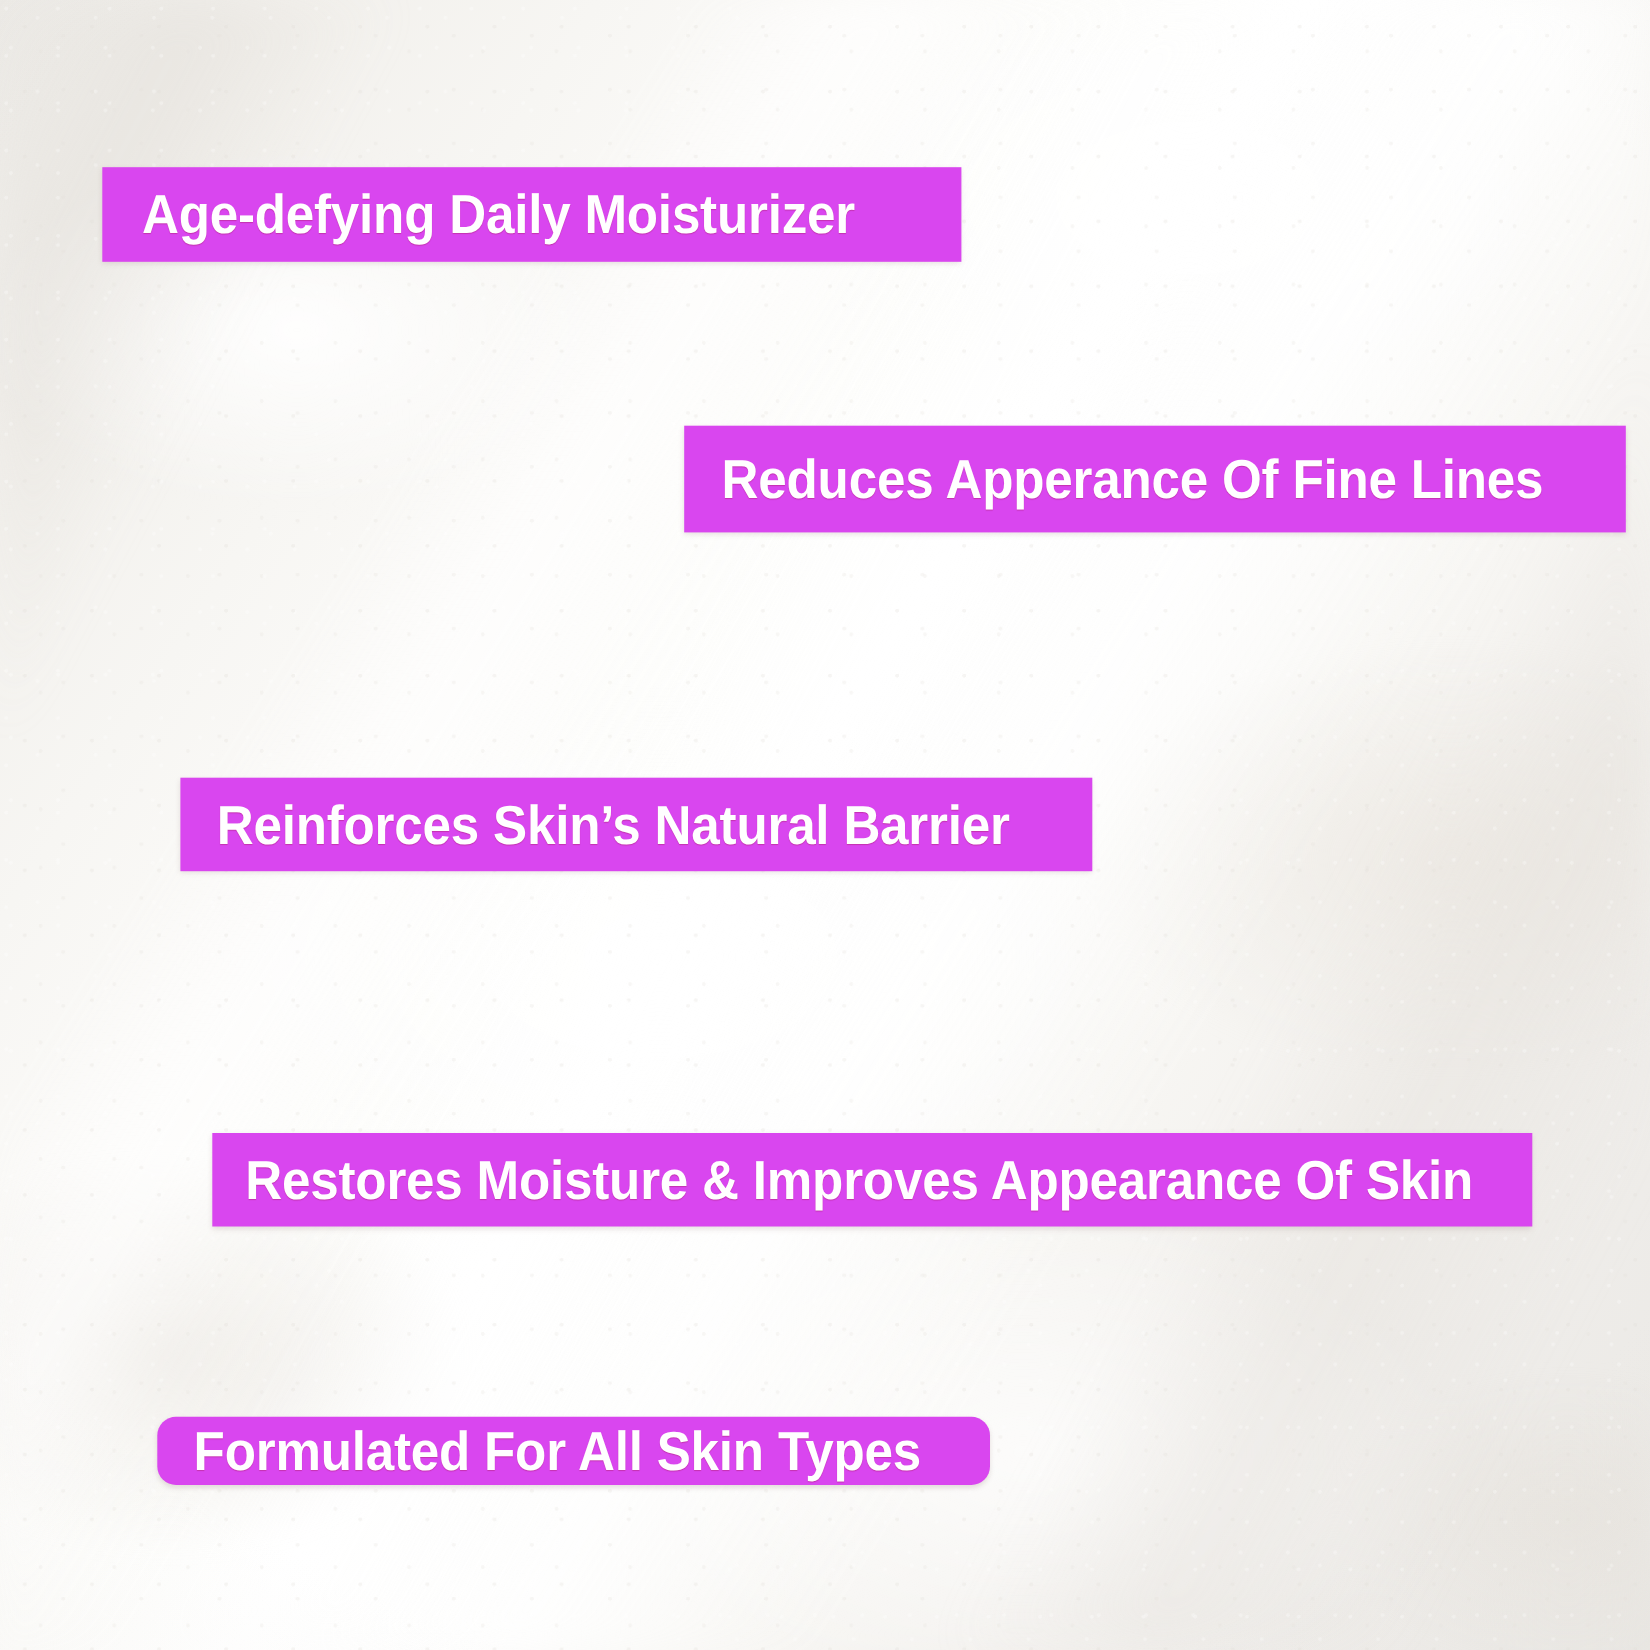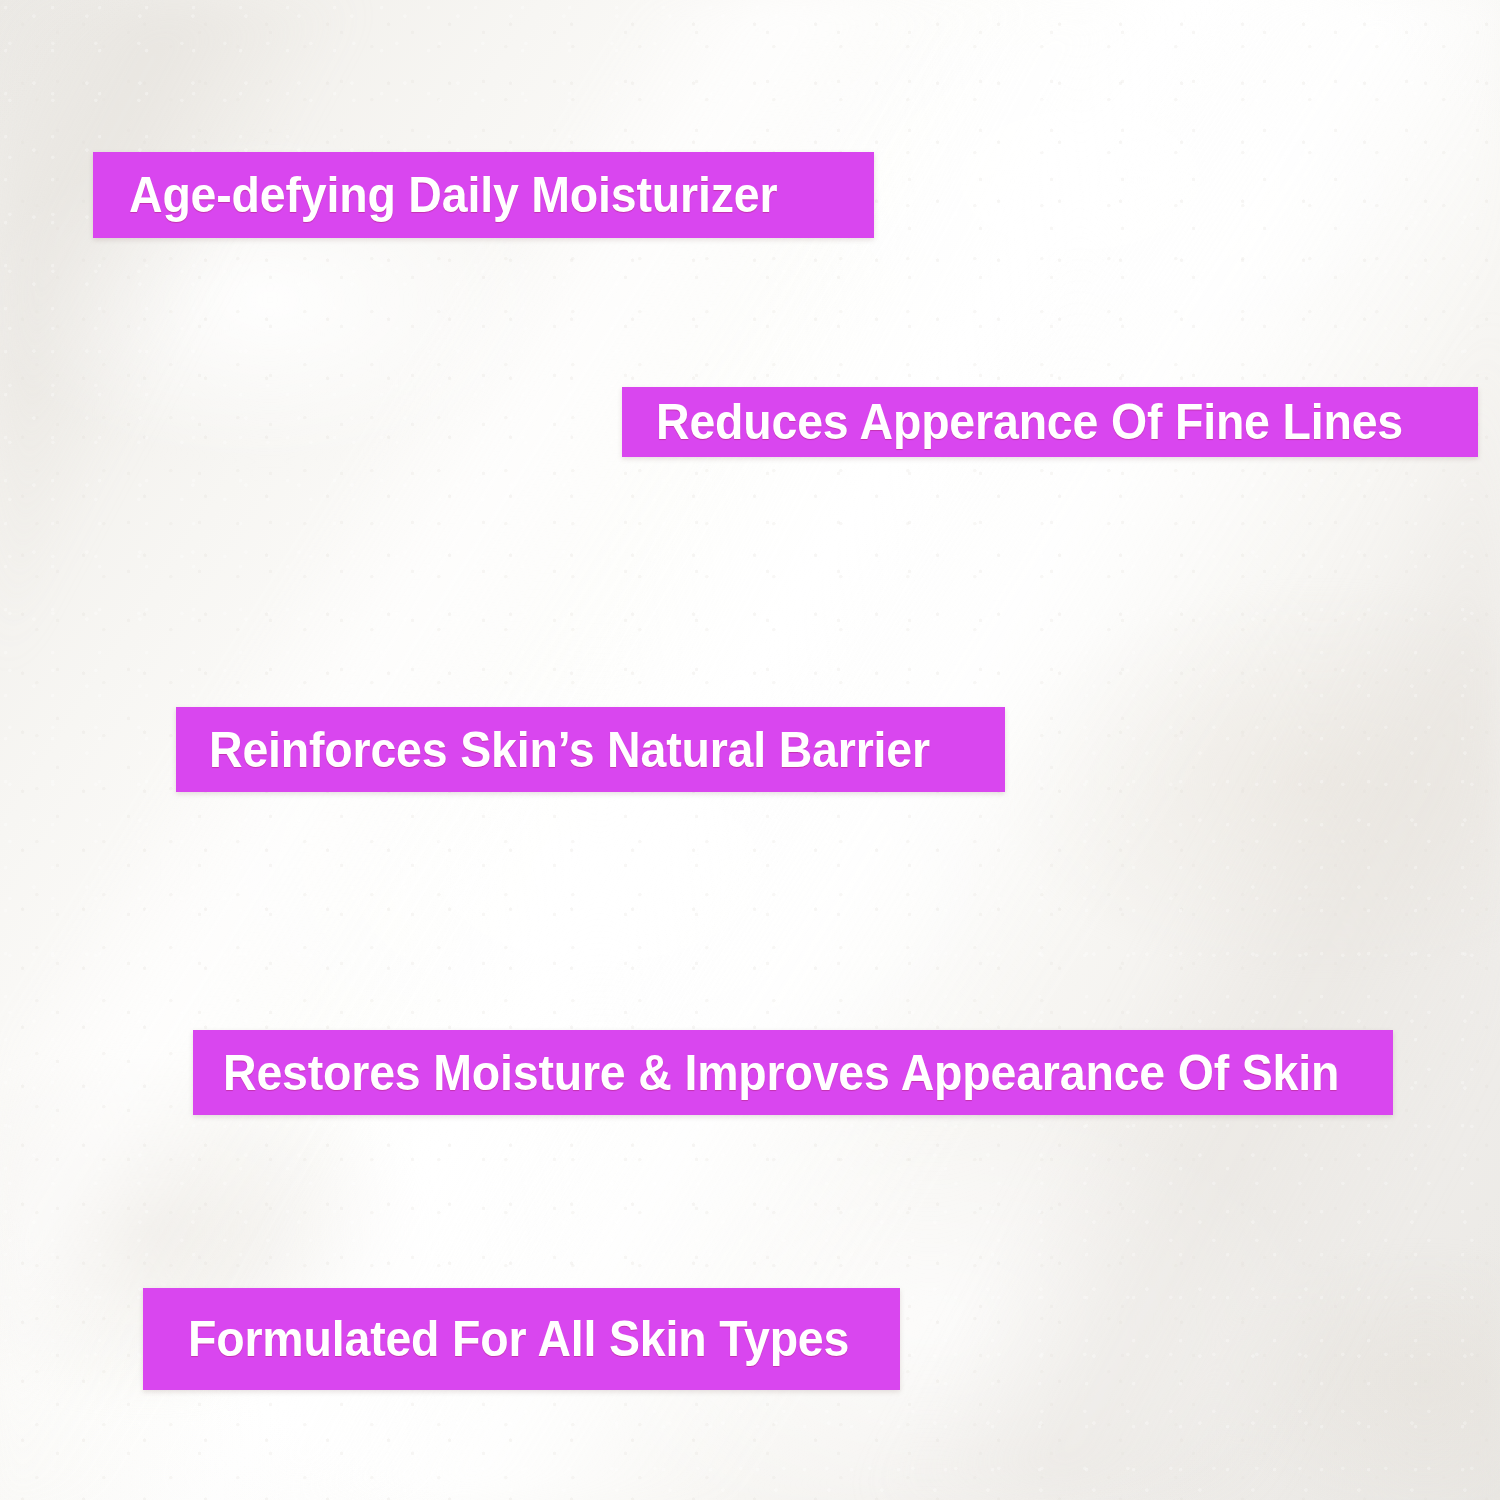--- a/index.html
+++ b/index.html
@@ -128,24 +128,24 @@
     letter-spacing: -0.2px;
     white-space: nowrap;
     line-height: 1;
     transform: scaleX(0.93);
     transform-origin: left center;
     text-shadow: 0 1px 1px rgba(150,0,25,.30);
   }
 
   
   #banner-0 { left: 93px;  top: 152px;  width: 781px;  height: 86px;  padding-left: 36px; }
-  #banner-1 { left: 622px; top: 387px;  width: 856px;  height: 70px;  padding-left: 34px; }
-  #banner-2 { left: 164px; top: 707px;  width: 829px;  height: 85px;  padding-left: 33px; margin-left: 12px; }
+  #banner-1 { left: 622px; top: 387px;  width: 856px;  height: 97px;  padding-left: 34px; }
+  #banner-2 { left: 164px; top: 707px;  width: 829px;  height: 85px;  padding-left: 33px; }
   #banner-3 { left: 193px; top: 1030px; width: 1200px; height: 85px;  padding-left: 30px; }
-  #banner-4 { left: 143px; top: 1288px; width: 757px;  height: 102px;  padding-left: 45px; }
+  #banner-4 { left: 143px; top: 1288px; width: 757px;  height: 62px;  padding-left: 33px; border-radius: 17px; }
 
   #banner-0 .banner-text { font-size: 50px; }
   #banner-1 .banner-text { font-size: 50px; }
   #banner-2 .banner-text { font-size: 50px; }
   #banner-3 .banner-text { font-size: 50px; }
   #banner-4 .banner-text { font-size: 50px; }
 </style>
 </head>
 <body>
 

